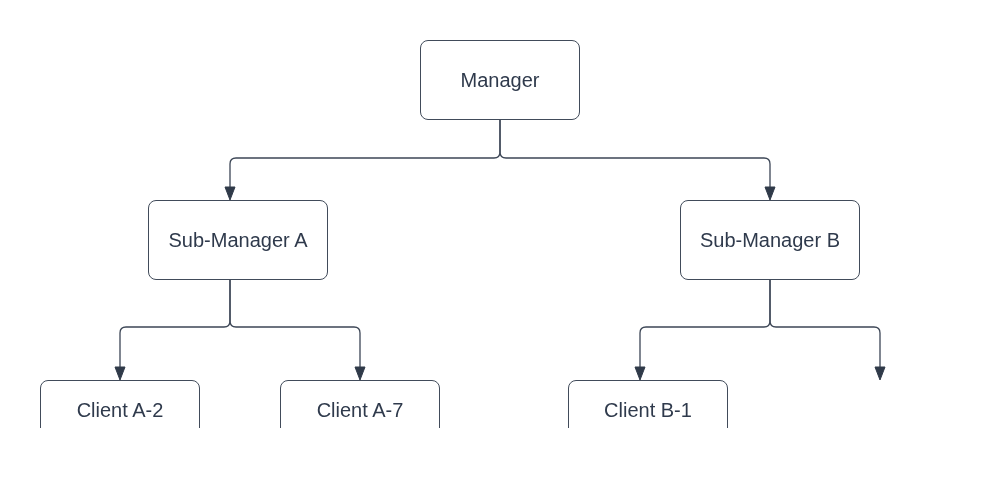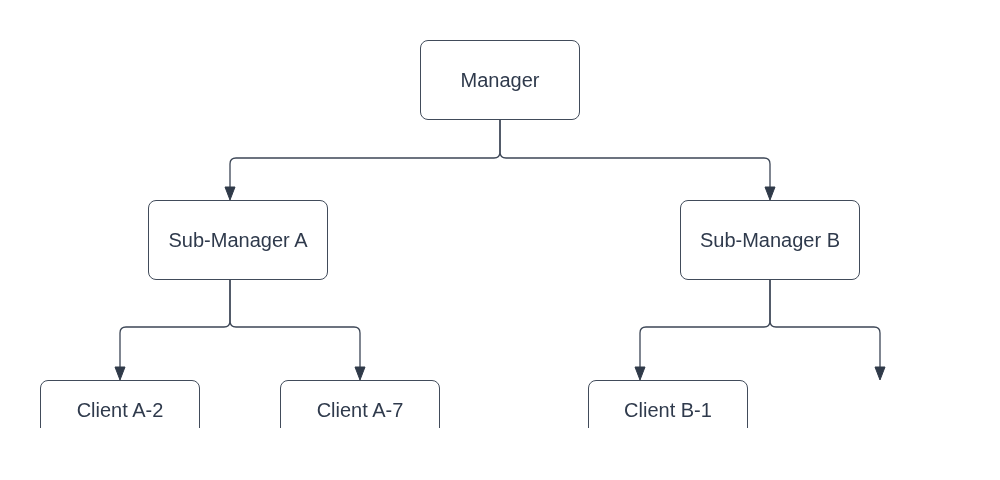--- a/index.html
+++ b/index.html
@@ -113,18 +113,18 @@
   </div>
 
   <div class="node" style="left:40px; top:380px; width:160px; height:60px;">
     <span class="node-label">Client A-2</span>
   </div>
 
   <div class="node" style="left:280px; top:380px; width:160px; height:60px;">
     <span class="node-label">Client A-7</span>
   </div>
 
-  <div class="node" style="left:588px; top:380px; width:160px; height:60px;">
+  <div class="node" style="left:568px; top:380px; width:160px; height:60px;">
     <span class="node-label">Client B-1</span>
   </div>
 
 
 </div>
 
 </body></html>

